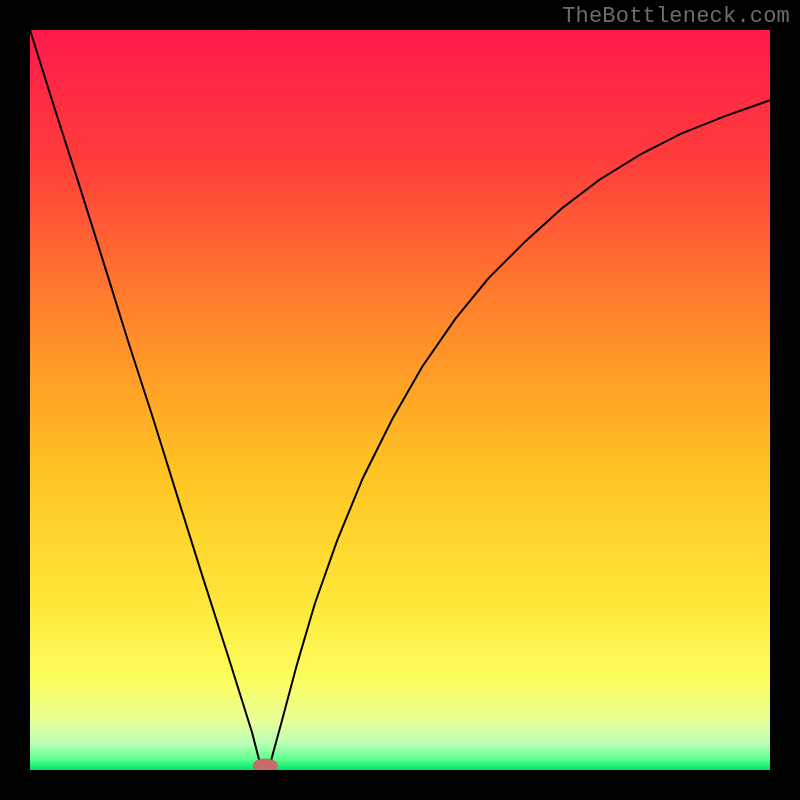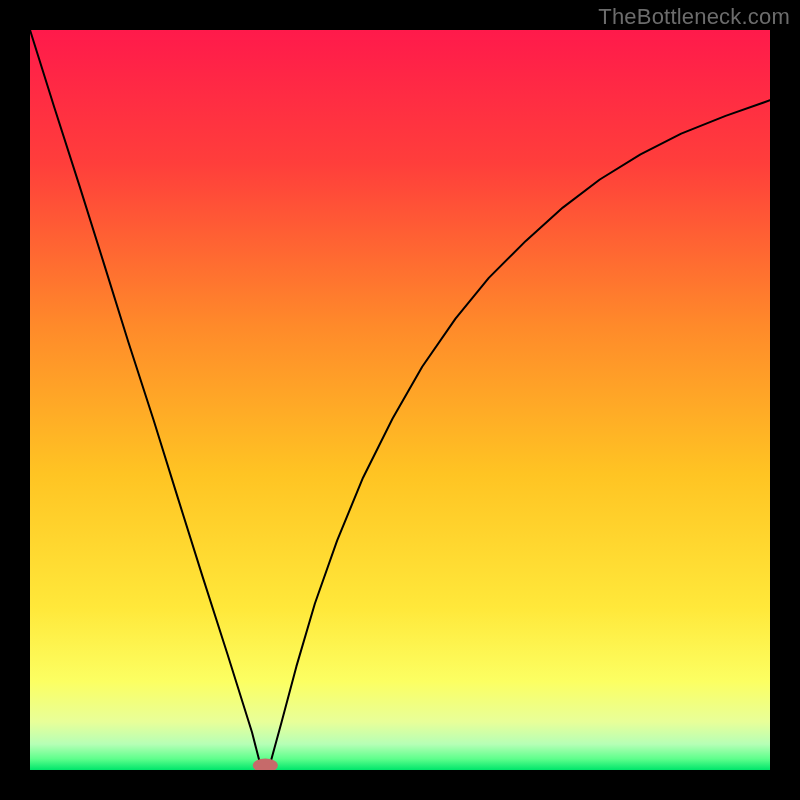--- a/index.html
+++ b/index.html
@@ -9,20 +9,21 @@
     height: 800px;
     overflow: hidden;
     background: #000;
     font-family: Arial, Helvetica, sans-serif;
   }
   .frame {
     position: relative;
     width: 800px;
     height: 800px;
     background: #000;
+    font-family: Liberation Mono, monospace;
   }
   .plot-area {
     position: absolute;
     left: 30px;
     top: 30px;
     width: 740px;
     height: 740px;
     overflow: hidden;
   }
   .watermark {

